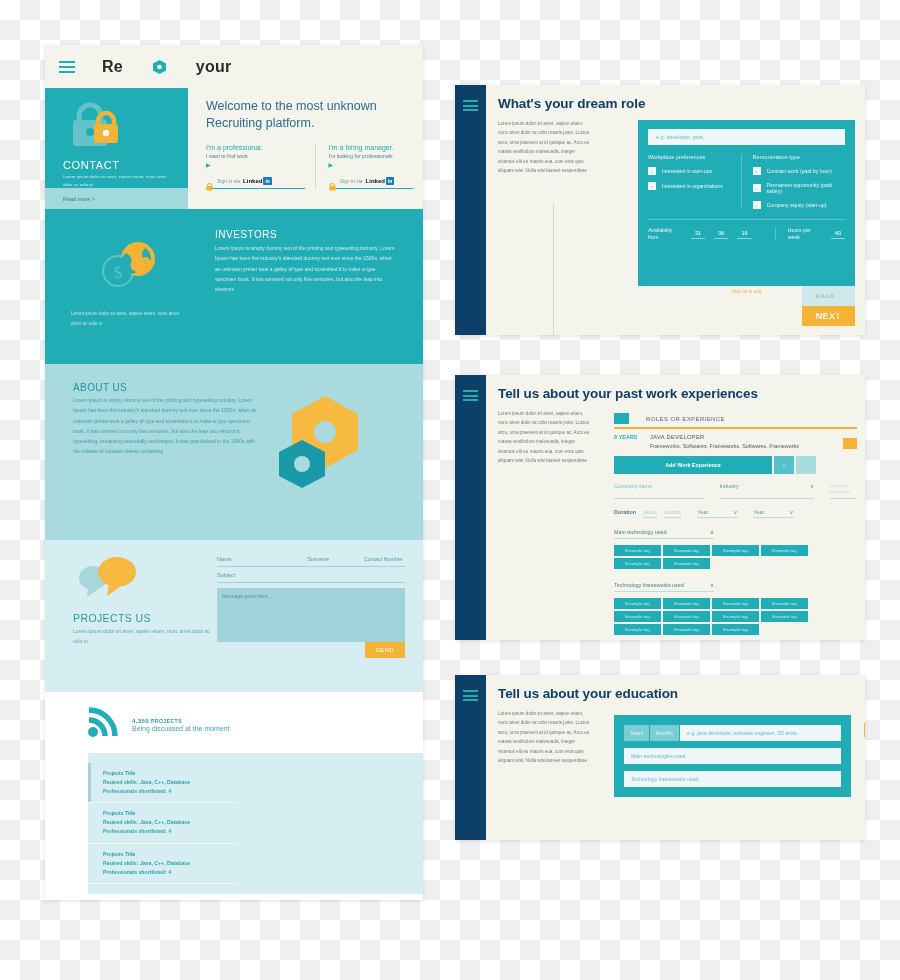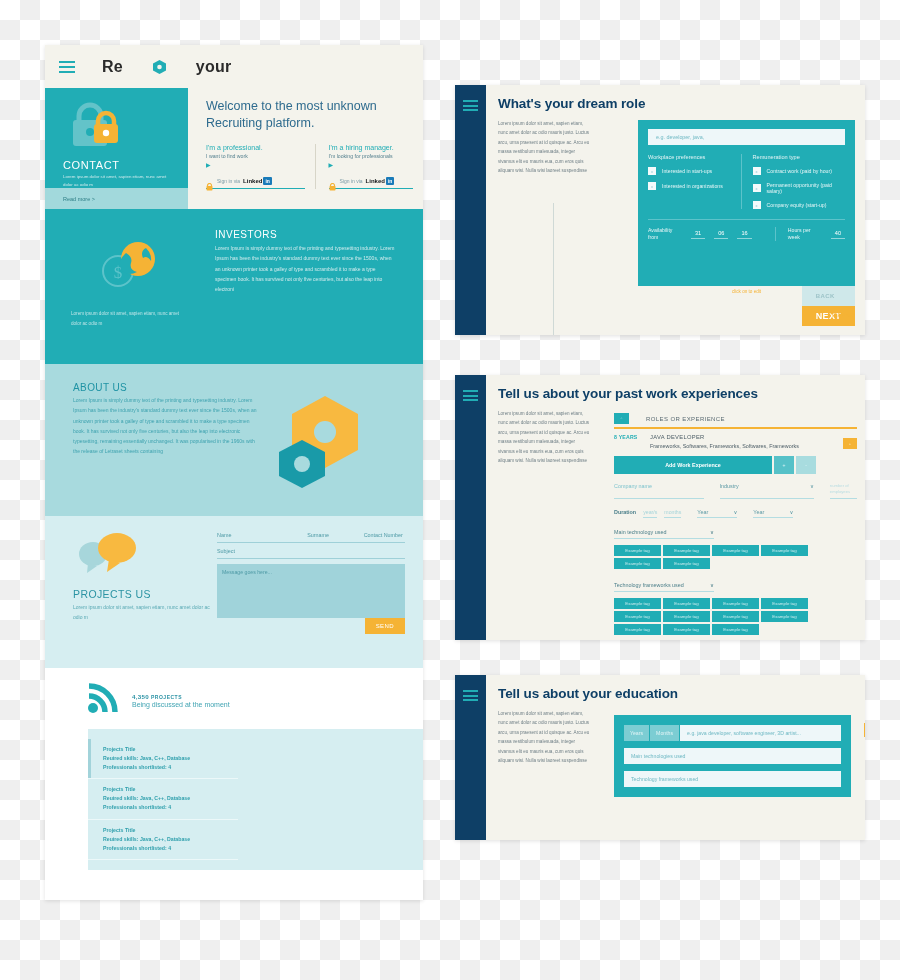--- a/index.html
+++ b/index.html
@@ -48,21 +48,21 @@
   .linkedin{font-size:6px;font-weight:bold;color:#13161a;display:flex;align-items:center;}
   .in-badge{background:#1a7bb9;color:#fff;font-size:5px;font-weight:bold;padding:1px 2px;margin-left:1px;border-radius:1px;}
 
   .investors{background:#21adb5;height:155px;display:flex;padding:20px 0 0 0;box-sizing:border-box;}
   .inv-left{width:170px;text-align:center;padding-top:8px;}
   .inv-cap{color:#bee5e8;font-size:4.6px;line-height:2.1;padding:14px 26px 0 26px;text-align:left;}
   .inv-right{flex:1;padding-right:28px;}
   .inv-title{color:#ffffff;font-size:10px;letter-spacing:.5px;}
   .inv-body{color:#d3ecee;font-size:5px;line-height:2.05;margin-top:3px;}
 
-  .about{background:#a8dade;height:152px;display:flex;padding:18px 0 0 0;box-sizing:border-box;}
+  .about{background:#a8dade;height:176px;display:flex;padding:18px 0 0 0;box-sizing:border-box;}
   .about-left{width:215px;padding-left:28px;box-sizing:border-box;}
   .about-title{color:#1f93a4;font-size:10px;letter-spacing:.4px;}
   .about-body{color:#3ea2af;font-size:5px;line-height:2.05;margin-top:2px;}
   .about-right{flex:1;position:relative;}
 
   .contact{background:#d6eef1;height:152px;display:flex;padding:16px 0 0 0;box-sizing:border-box;}
   .ct-left{width:172px;padding-left:28px;box-sizing:border-box;}
   .ct-title{color:#2b93a3;font-size:10.5px;letter-spacing:.4px;margin-top:6px;}
   .ct-body{color:#59a9b4;font-size:5px;line-height:2;margin-top:2px;}
   .ct-right{flex:1;padding-right:18px;}

